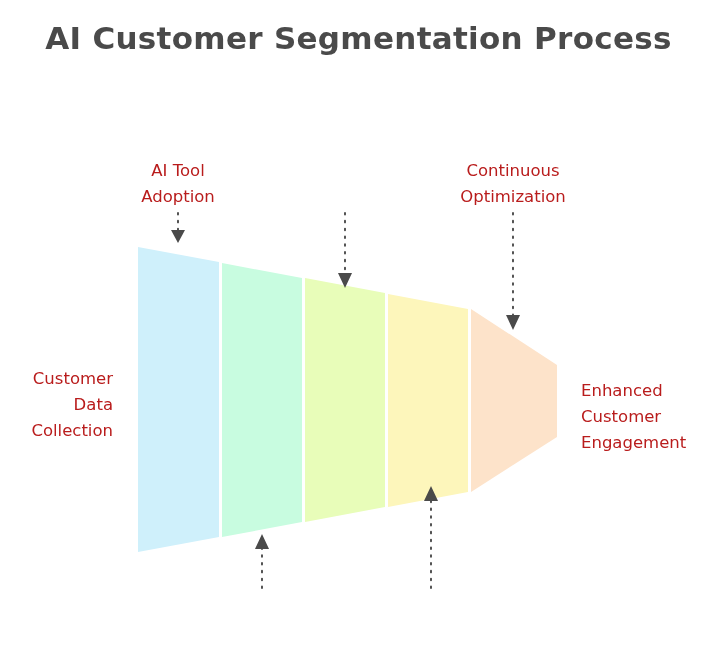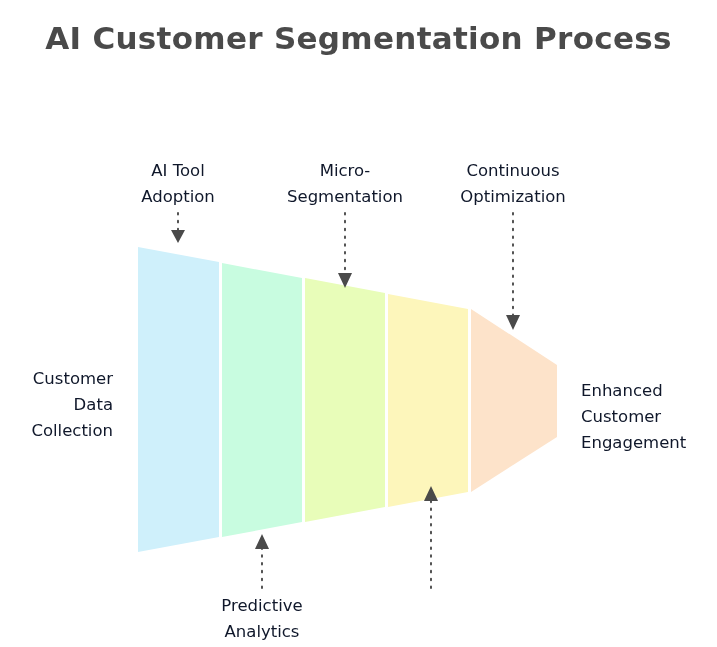--- a/index.html
+++ b/index.html
@@ -29,21 +29,21 @@
     font-weight: bold;
     font-size: 31px;
     letter-spacing: 0.3px;
     color: #4a4a4a;
   }
   .stage-label {
     position: absolute;
     font-family: "DejaVu Sans", sans-serif;
     font-size: 16.5px;
     line-height: 26px;
-    color: #0f172a;
+    color: #b91c1c;
     white-space: pre-line;
   }
   .label-top {
     text-align: center;
   }
   .label-bottom {
     text-align: center;
   }
   .label-left {
     text-align: right;
@@ -106,28 +106,24 @@
     </g>
     <g>
       <path class="connector-line" d="M431,588 L431,500"></path>
       <polygon class="connector-head" points="424,501 438,501 431,486"></polygon>
     </g>
   </svg>
 
   <div class="stage-label label-top" style="left:98px; top:158px; width:160px;">AI Tool
 Adoption</div>
 
-  <div class="stage-label label-top" style="left:265px; top:158px; width:160px;">Micro-
-Segmentation</div>
 
   <div class="stage-label label-top" style="left:433px; top:158px; width:160px;">Continuous
 Optimization</div>
 
-  <div class="stage-label label-bottom" style="left:182px; top:593px; width:160px;">Predictive
-Analytics</div>
 
 
   <div class="stage-label label-left" style="left:0px; top:366px; width:113px;">Customer
 Data
 Collection</div>
 
   <div class="stage-label label-right" style="left:581px; top:378px; width:136px;">Enhanced
 Customer
 Engagement</div>
 

